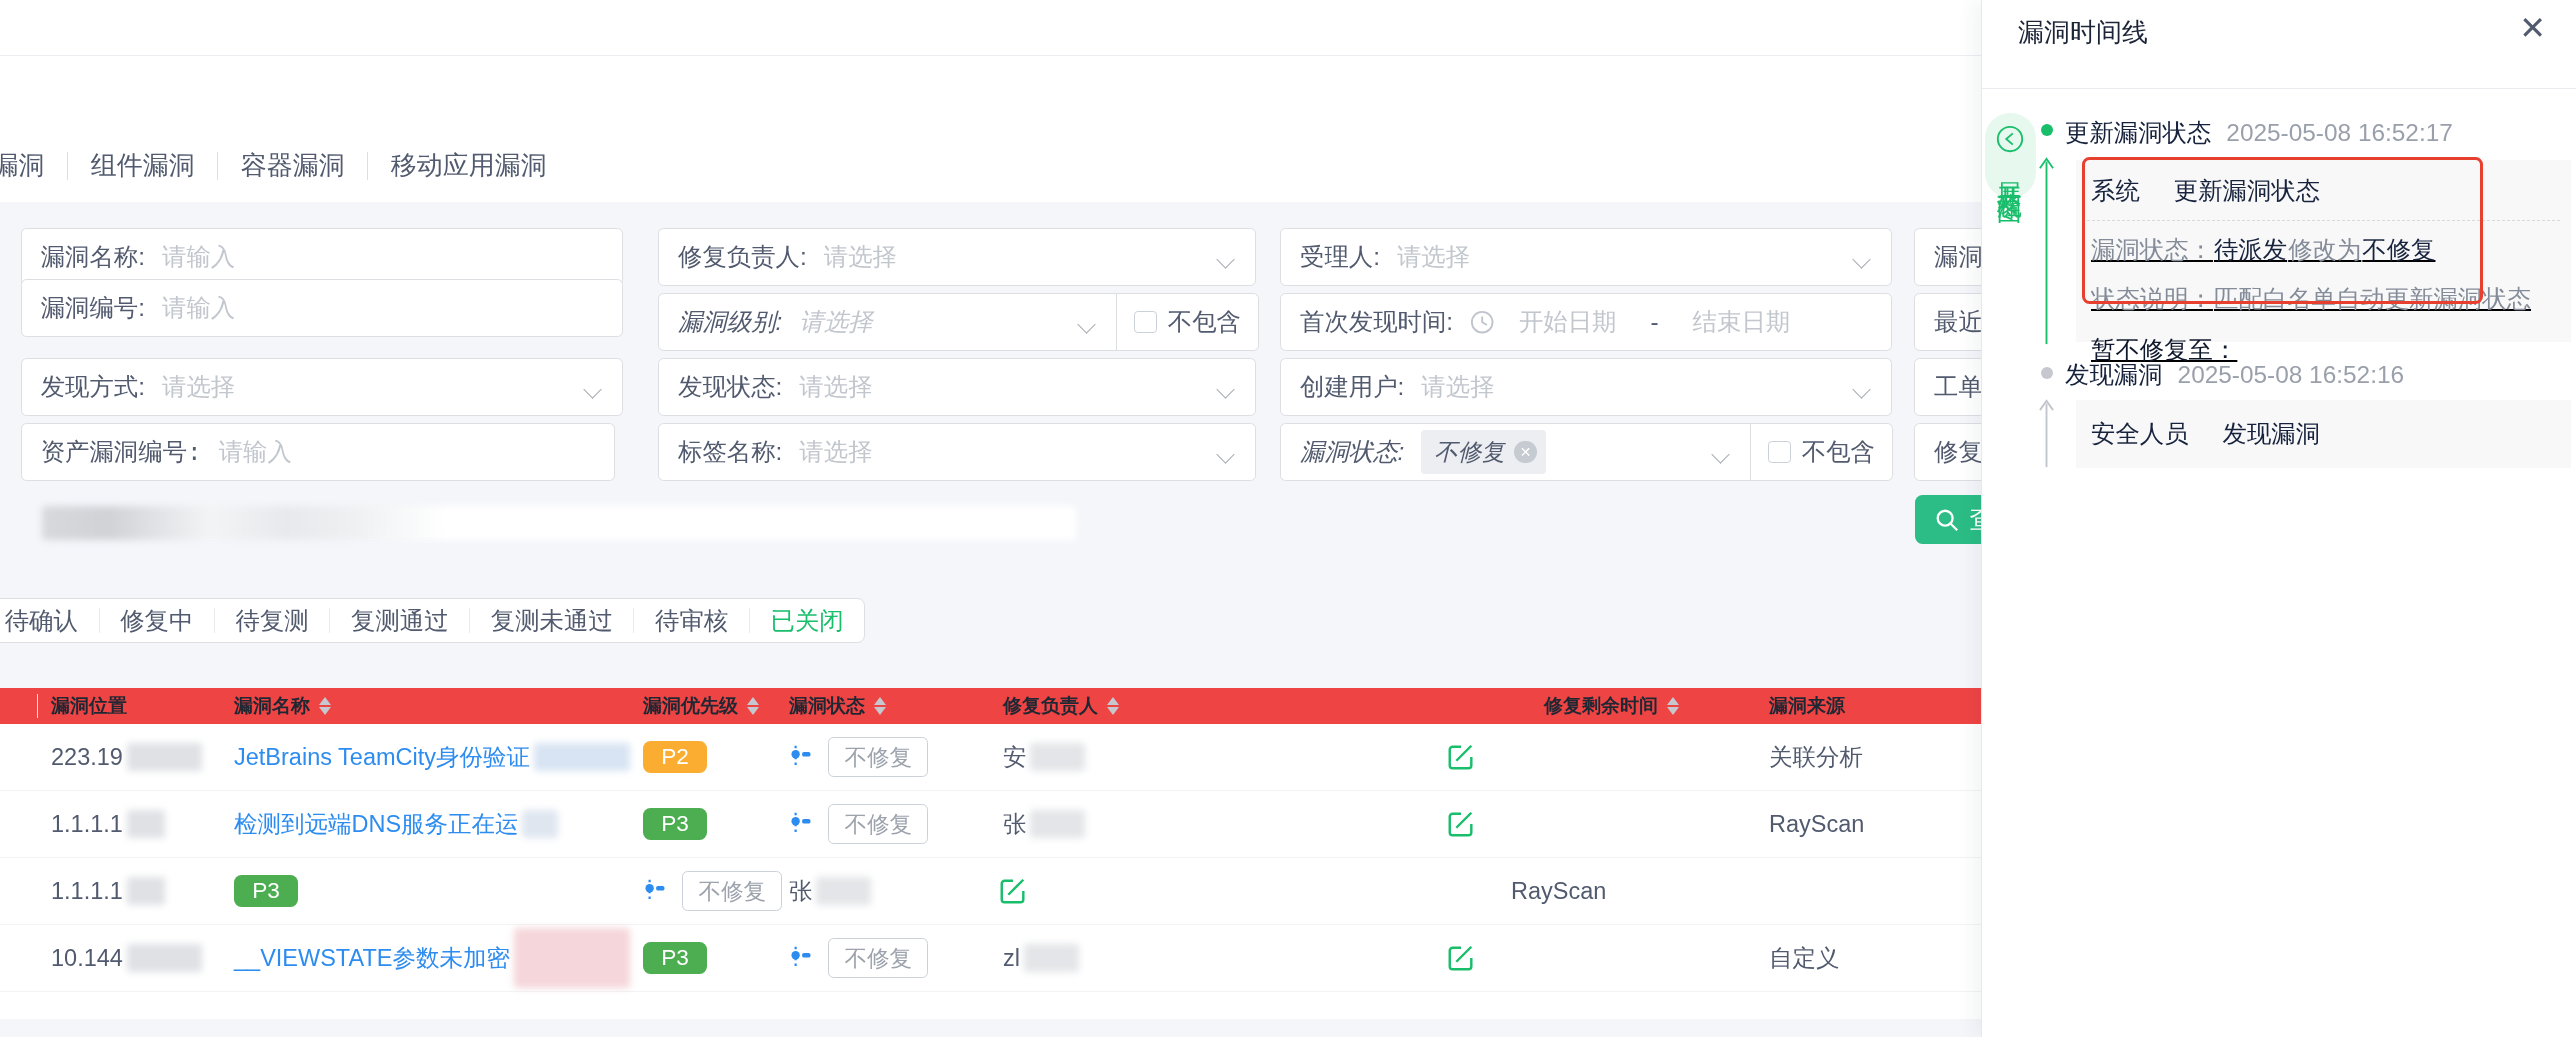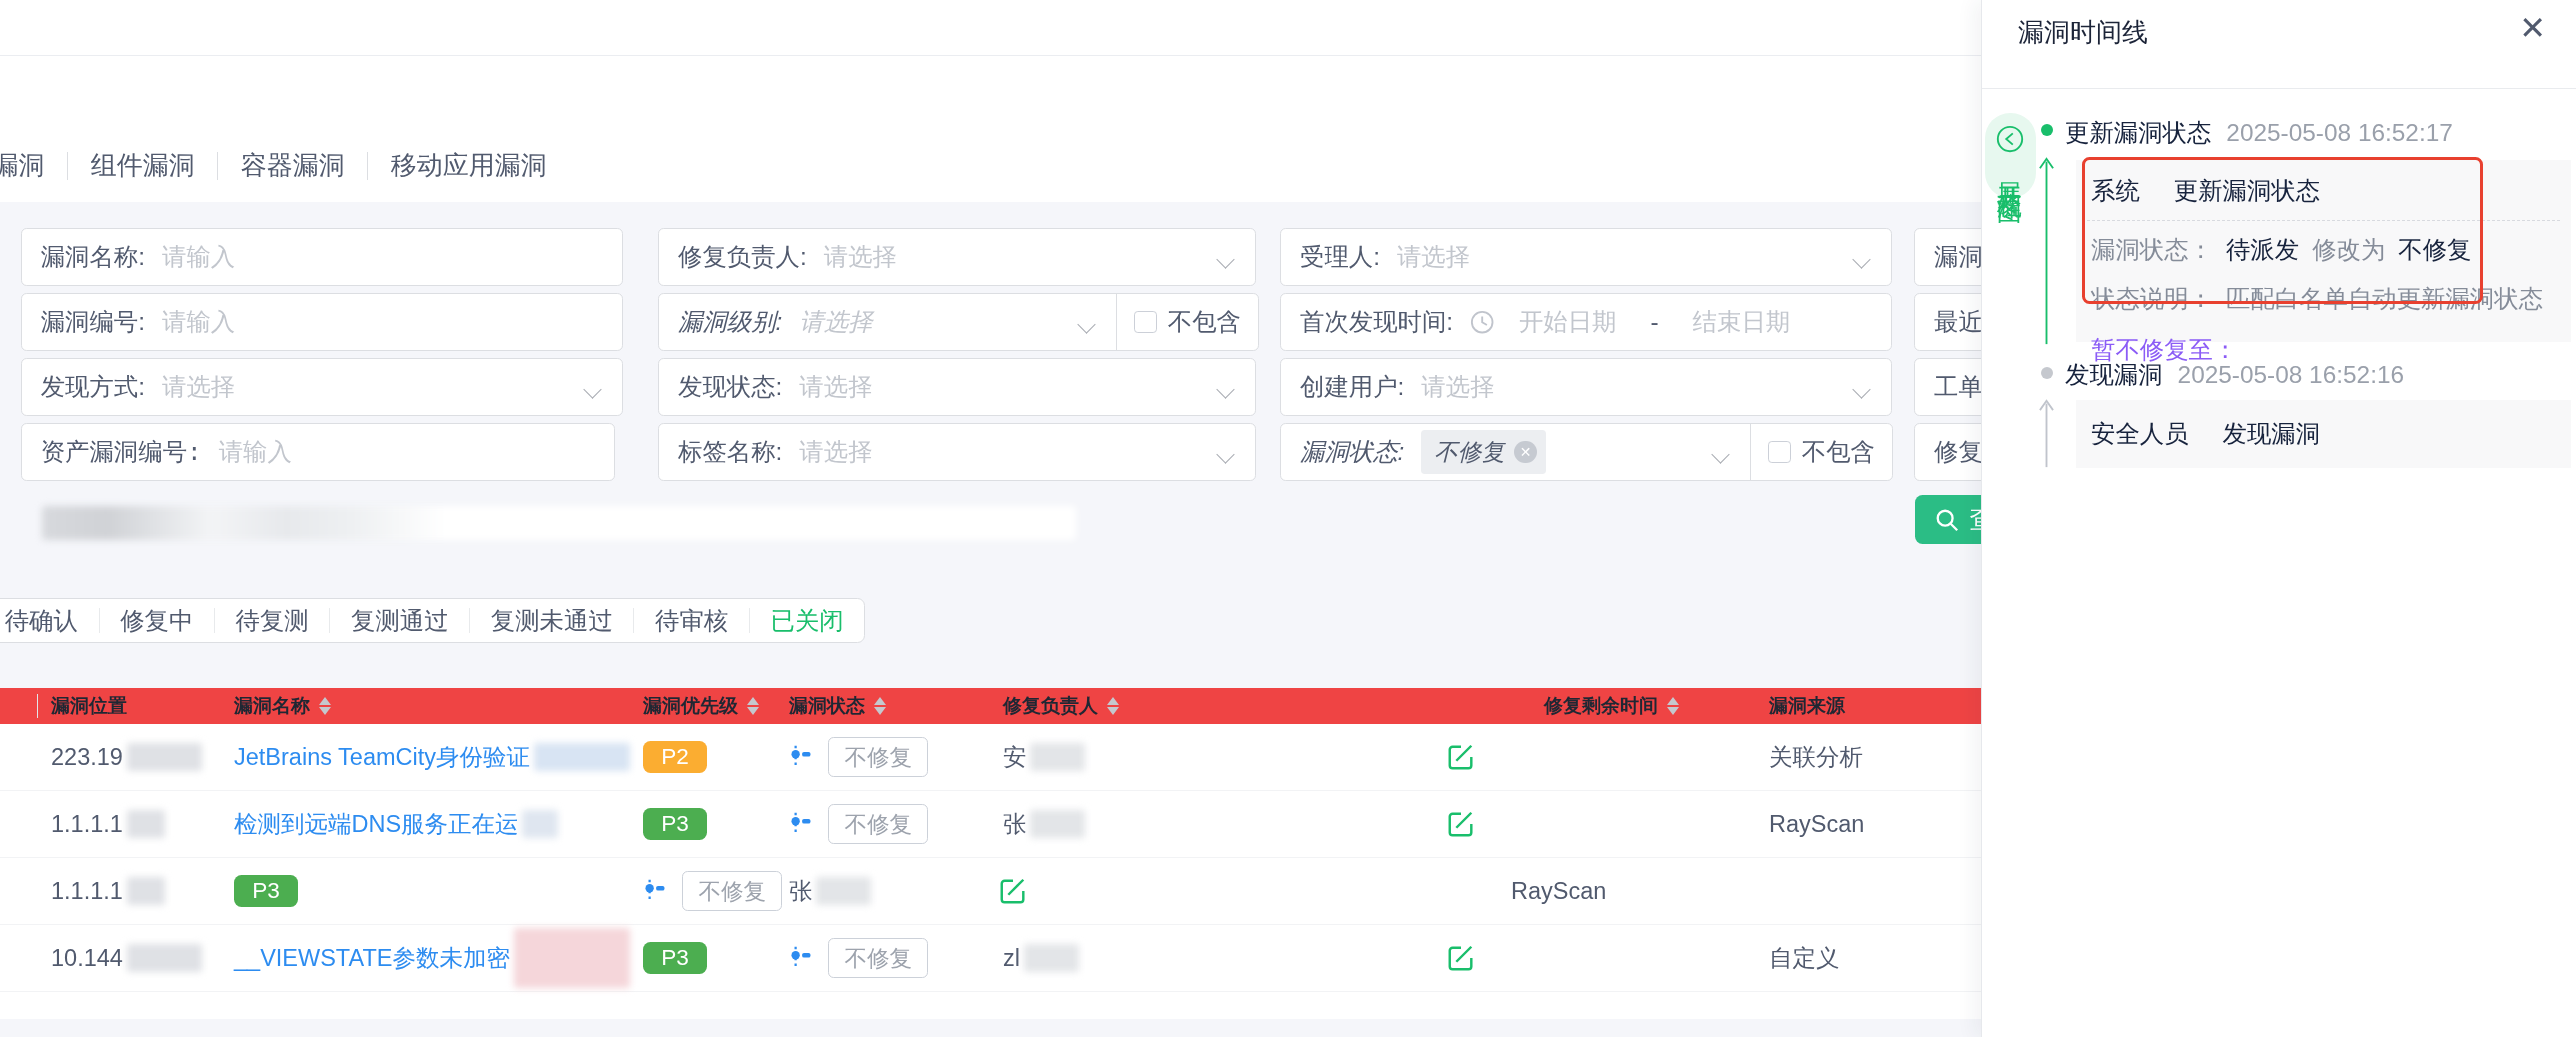--- a/index.html
+++ b/index.html
@@ -83,23 +83,23 @@
 
   .tl-dot { position:absolute; width:12.2px; height:12.2px; border-radius:50%; }
   .tl-dot.green { background:#19be6b; } .tl-dot.gray { background:#c5c8ce; }
   .tl-title-row { position:absolute; left:83px; font-size:24.4px; white-space:nowrap; }
   .tl-title { color:#17233d; }
   .tl-time { color:#9aa0ab; margin-left:15px; }
   .tl-arrow { position:absolute; left:56px; }
   .tl-box { position:absolute; left:94px; width:495px; background:#f8f8f9; font-size:24.4px; }
   .tl-box .actor-row { padding:15px 0 0 15px; color:#17233d; display:flex; gap:34px; }
   .tl-box .dash-hr { margin:13px 11.3px 0 11.3px; border-top:0.9px dashed #d8dadf; }
-  .f-row { display:flex; gap:13px; padding-left:15px; white-space:nowrap; }
+  .f-row { display:flex; gap:1px; padding-left:15px; white-space:nowrap;text-decoration:underline; }
   .f-row.r1 { margin-top:13px; } .f-row.r2 { margin-top:17px; } .f-row.r3 { margin-top:19px; }
-  .f-lbl { color:#858c99; } .f-dark { color:#17233d; } .f-gray { color:#858c99; } .f-light { color:#8b5cf6; }
+  .f-lbl { color:#858c99; } .f-dark { color:#17233d; } .f-gray { color:#858c99; } .f-light { color:#0f172a; }
   .red-box { position:absolute; left:100px; top:157px; width:401px; height:147px; border:3.8px solid #e8402f; border-radius:7.5px; pointer-events:none; }
   .tl-box2 { position:absolute; left:94px; top:400px; width:495px; height:68px; background:#f8f8f9;
     display:flex; align-items:center; gap:34px; padding-left:15px; font-size:24.4px; color:#17233d; }
 </style>
 </head>
 <body>
 
 <div class="screen">
 
   <div class="main">
@@ -127,21 +127,21 @@
     </div>
     <div class="fbox" style="left:1280px; top:228px; width:612px;">
       <span class="lbl">受理人:</span>
       <span class="ph">请选择</span>
       <i class="chev"></i>
     </div>
     <div class="fbox" style="left:1914px; top:228px; width:150px;">
       <span class="lbl">漏洞类</span>
     </div>
 
-    <div class="fbox" style="left:20.7px; top:293px; width:602px;">
+    <div class="fbox" style="left:20.7px; top:279px; width:602px;">
       <span class="lbl">漏洞编号:</span>
       <span class="ph">请输入</span>
     </div>
     <div class="fbox split" style="left:658px; top:293px; width:601px;">
       <div class="sel-part">
         <span class="lbl">漏洞级别:</span>
         <span class="ph">请选择</span>
         <i class="chev"></i>
       </div>
       <div class="chk-part">

